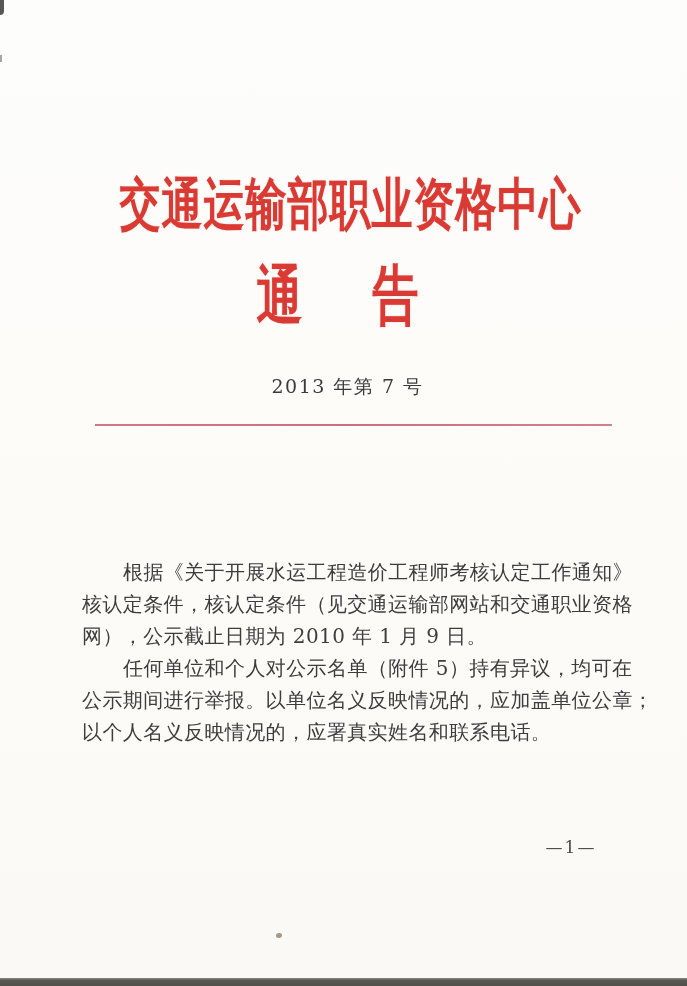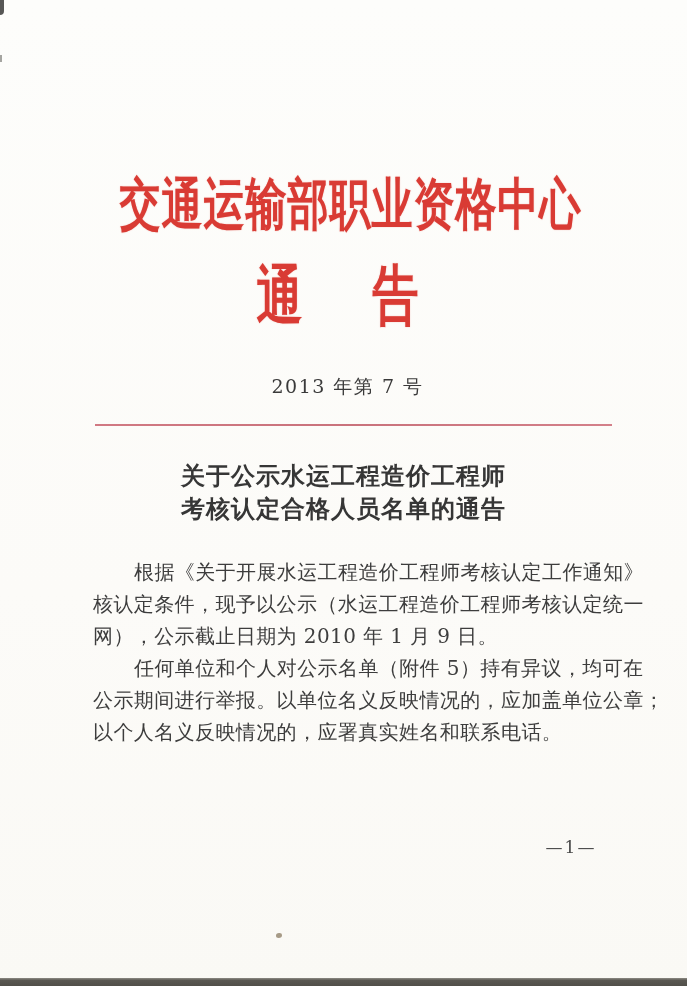--- a/index.html
+++ b/index.html
@@ -84,21 +84,21 @@
     font-weight: bold;
     color: #363636;
     line-height: 33px;
     letter-spacing: 1px;
   }
 
   
   .body-text {
     position: absolute;
     top: 556px;
-    left: 93px;
+    left: 82px;
     width: 527px;
     font-size: 20px;
     line-height: 32px;
     color: #3d3d3d;
     letter-spacing: 0.4px;
   }
 
   .body-line {
     white-space: nowrap;
     height: 32px;
@@ -169,29 +169,25 @@
   <div class="corner-mark-top"></div>
   <div class="corner-mark-mid"></div>
 
   <div class="issuer-title">交通运输部职业资格中心</div>
   <div class="notice-type">通　告</div>
 
   <div class="doc-number">2013 年第 7 号</div>
 
   <div class="red-rule"></div>
 
-  <div class="notice-title">
-    <div>关于公示水运工程造价工程师</div>
-    <div>考核认定合格人员名单的通告</div>
-  </div>
 
   <div class="body-text">
     <div>
       <div class="body-line indent">根据《关于开展水运工程造价工程师考核认定工作通知》</div>
-      <div class="body-line">核认定条件，现予以公示（水运工程造价工程师考核认定统一</div>
+      <div class="body-line">核认定条件，核认定条件（见交通运输部网站和交通职业资格</div>
       <div class="body-line">网），公示截止日期为 2010 年 1 月 9 日。</div>
     </div>
     <div>
       <div class="body-line indent">任何单位和个人对公示名单（附件 5）持有异议，均可在</div>
       <div class="body-line">公示期间进行举报。以单位名义反映情况的，应加盖单位公章；</div>
       <div class="body-line">以个人名义反映情况的，应署真实姓名和联系电话。</div>
     </div>
   </div>
 
   <div class="page-number">—1—</div>

